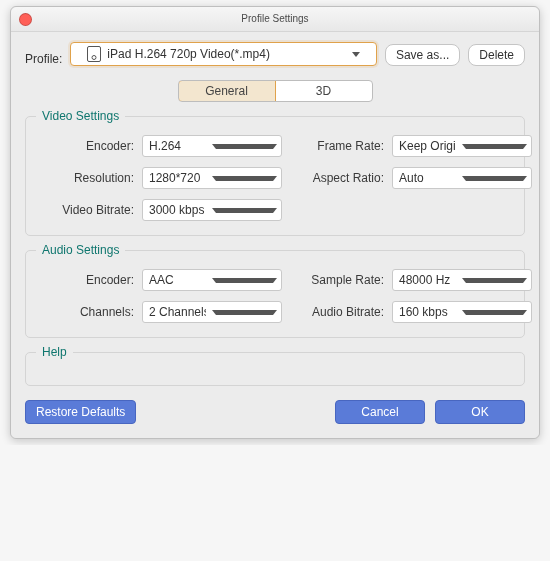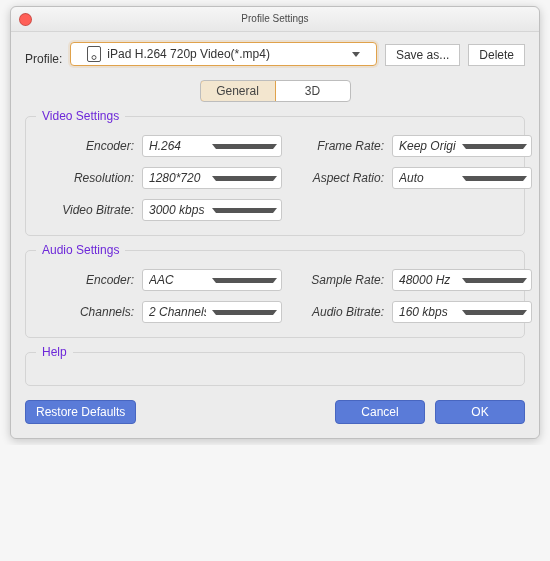--- a/index.html
+++ b/index.html
@@ -89,21 +89,21 @@
     width: 0;
     height: 0;
     border-left: 4px solid transparent;
     border-right: 4px solid transparent;
     border-top: 5px solid #555;
     margin-left:6px;
   }
   .btn {
     background: #fff;
     border: 1px solid #c5c5c5;
-    border-radius: 0;
+    border-radius: 8px;
     padding: 3px 10px;
     font-size: 12px;
     color: #333;
     height: 22px;
     box-sizing: border-box;
     line-height: 14px;
     cursor: default;
   }
   .seg-wrap {
     margin: 14px 0 8px 0;
@@ -113,48 +113,47 @@
     display: inline-flex;
     border: 1px solid #bdbdbd;
     border-radius: 4px;
     overflow: hidden;
     background: #fff;
   }
   .seg div {
     width: 72px;
     text-align: center;
     font-size: 12px;
-    padding: 3px 1px;
+    padding: 3px 12px;
     color: #444;
   }
   .seg div + div { border-left: 1px solid #bdbdbd; }
   .seg .active { background: #f3e6cf; border: 1px solid #e0a24b; margin:-1px; border-radius:4px 0 0 4px; position:relative; z-index:1;}
   .group {
     border: 1px solid #d4d4d4;
     border-radius: 5px;
     padding: 18px 12px 14px 12px;
     margin: 14px 0;
     position: relative;
     background: #ececec;
   }
   .group-title {
     position: absolute;
     top: -8px;
     left: 10px;
     background: #ececec;
     padding: 0 6px;
-    color: #6d28d9;
+    color: #0f766e;
   }
   .form-grid {
     display: grid;
     grid-template-columns: 96px 140px 94px 140px;
     row-gap: 10px;
     column-gap: 8px;
     align-items: center;
-    font-style: italic;
   }
   .form-grid .lbl {
     text-align: right;
     color: #3a3a3a;
     white-space: nowrap;
   }
   .combo {
     display:flex;
     align-items:center;
     background:#fff;

